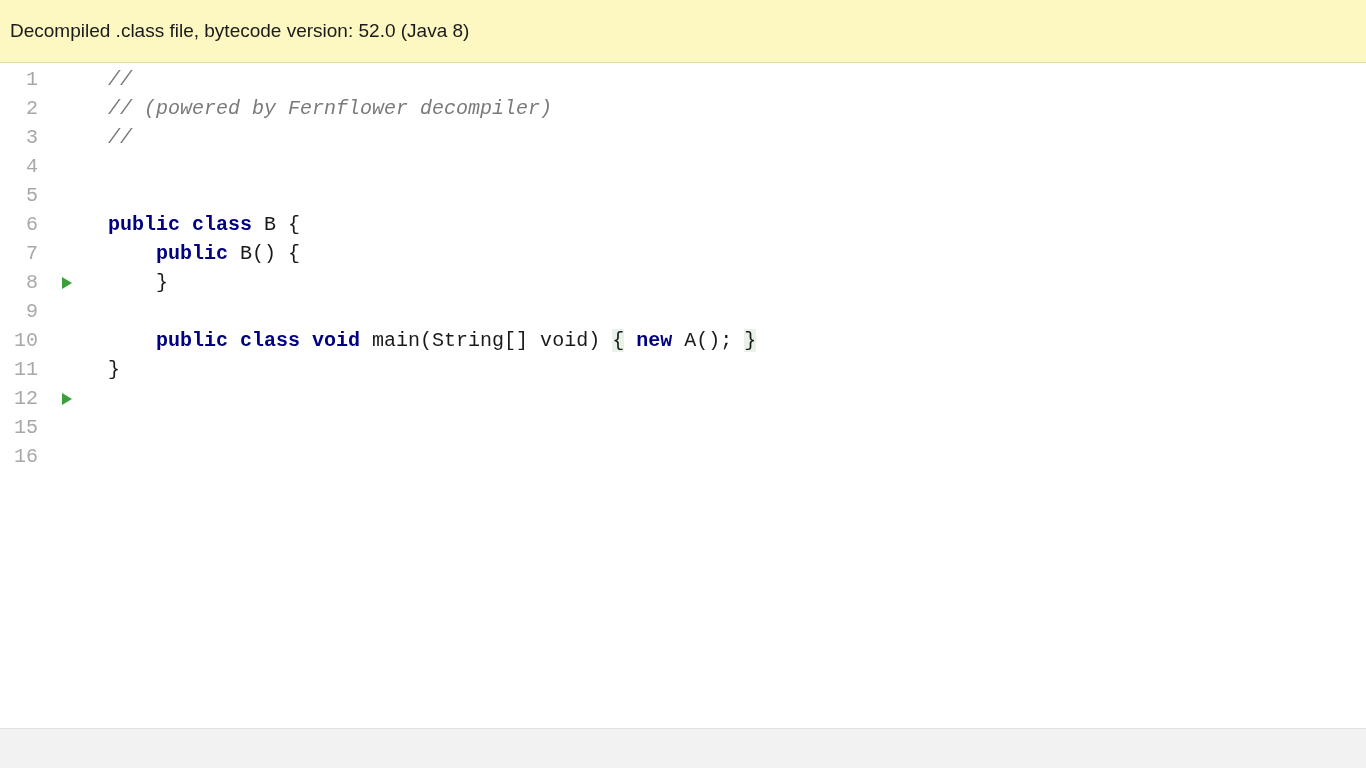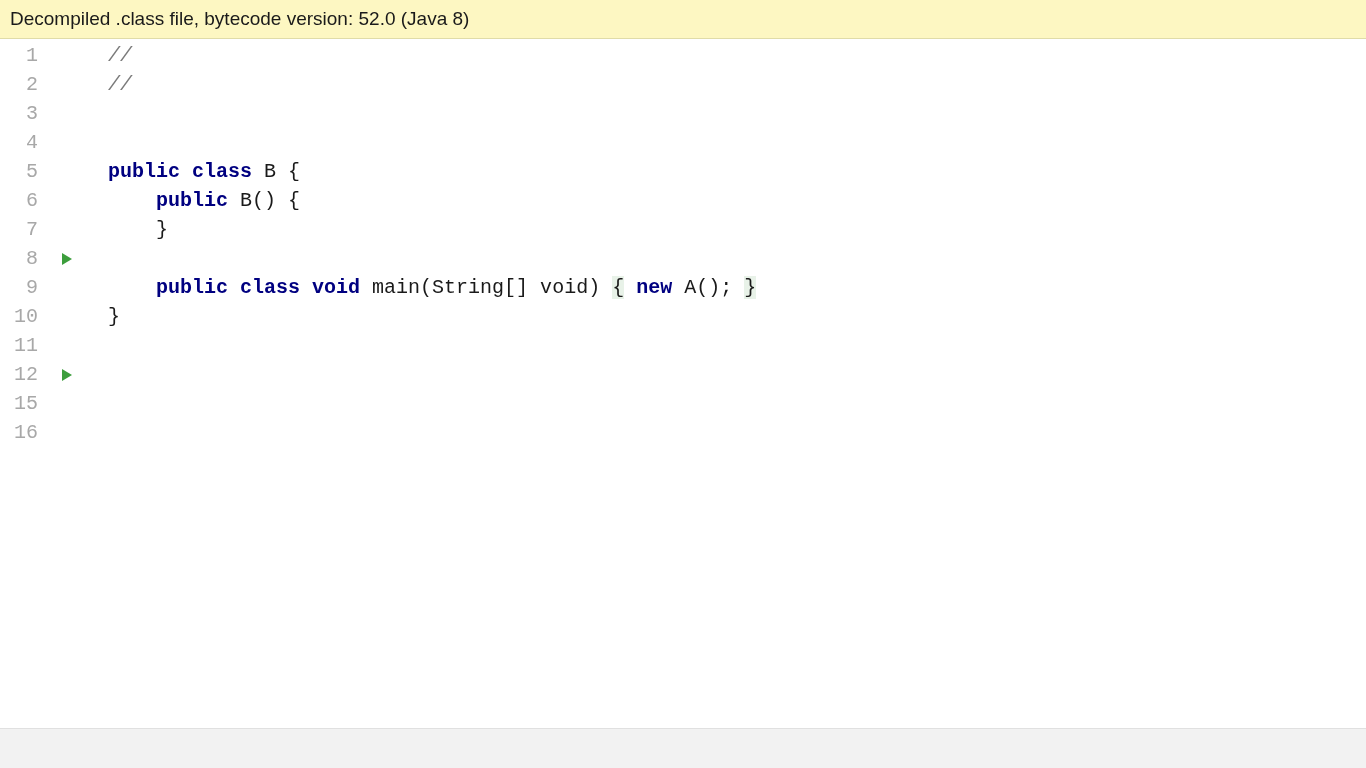--- a/index.html
+++ b/index.html
@@ -8,21 +8,21 @@
     background: #ffffff;
     width: 1366px;
     height: 768px;
     overflow: hidden;
     display: flex;
     flex-direction: column;
   }
   .banner {
     background: #fdf7c2;
     border-bottom: 1px solid #e0dca8;
-    padding: 8px 10px;
+    padding: 20px 10px;
     font-size: 19px;
     color: #1a1a1a;
   }
   .editor-area {
     flex: 1;
     display: flex;
     background: #ffffff;
     overflow: hidden;
   }
   .gutter {
@@ -122,20 +122,21 @@
             <polygon points="2,1 12,7 2,13" fill="#3c9e3c"></polygon>
           </svg>
       </span>
     </div>
     <div class="run-line"></div>
     <div class="run-line"></div>
   </div>
 
   <div class="code-area">
     <div class="code-line"><span class="cm">//</span></div>
+    <div class="code-line"><span class="cm">// (powered by Fernflower decompiler)</span></div>
     <div class="code-line"><span class="cm">//</span></div>
     <div class="code-line"></div>
     <div class="code-line"></div>
     <div class="code-line"><span class="kw">public</span><span> </span><span class="kw">class</span><span> B </span><span>{</span></div>
     <div class="code-line">    <span class="kw">public</span><span> B() {</span></div>
     <div class="code-line">    <span>}</span></div>
     <div class="code-line"></div>
     <div class="code-line">    <span class="kw">public</span><span> </span><span class="kw">class</span><span> </span><span class="kw">void</span><span> main(String[] void) </span><span class="bg-match">{</span><span> </span><span class="kw">new</span><span> A(); </span><span class="bg-match">}</span></div>
     <div class="code-line"><span>}</span></div>
     <div class="code-line"></div>

